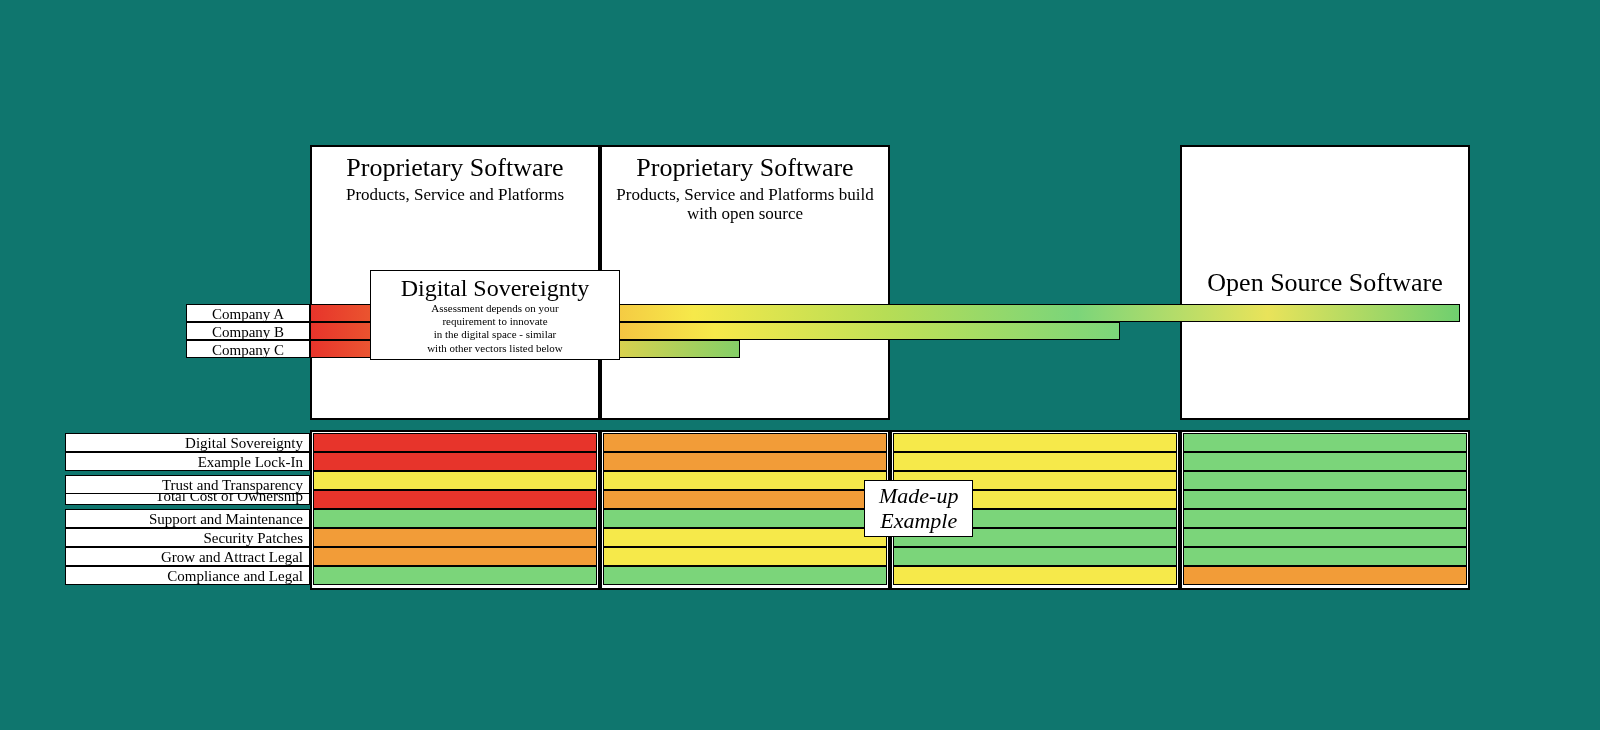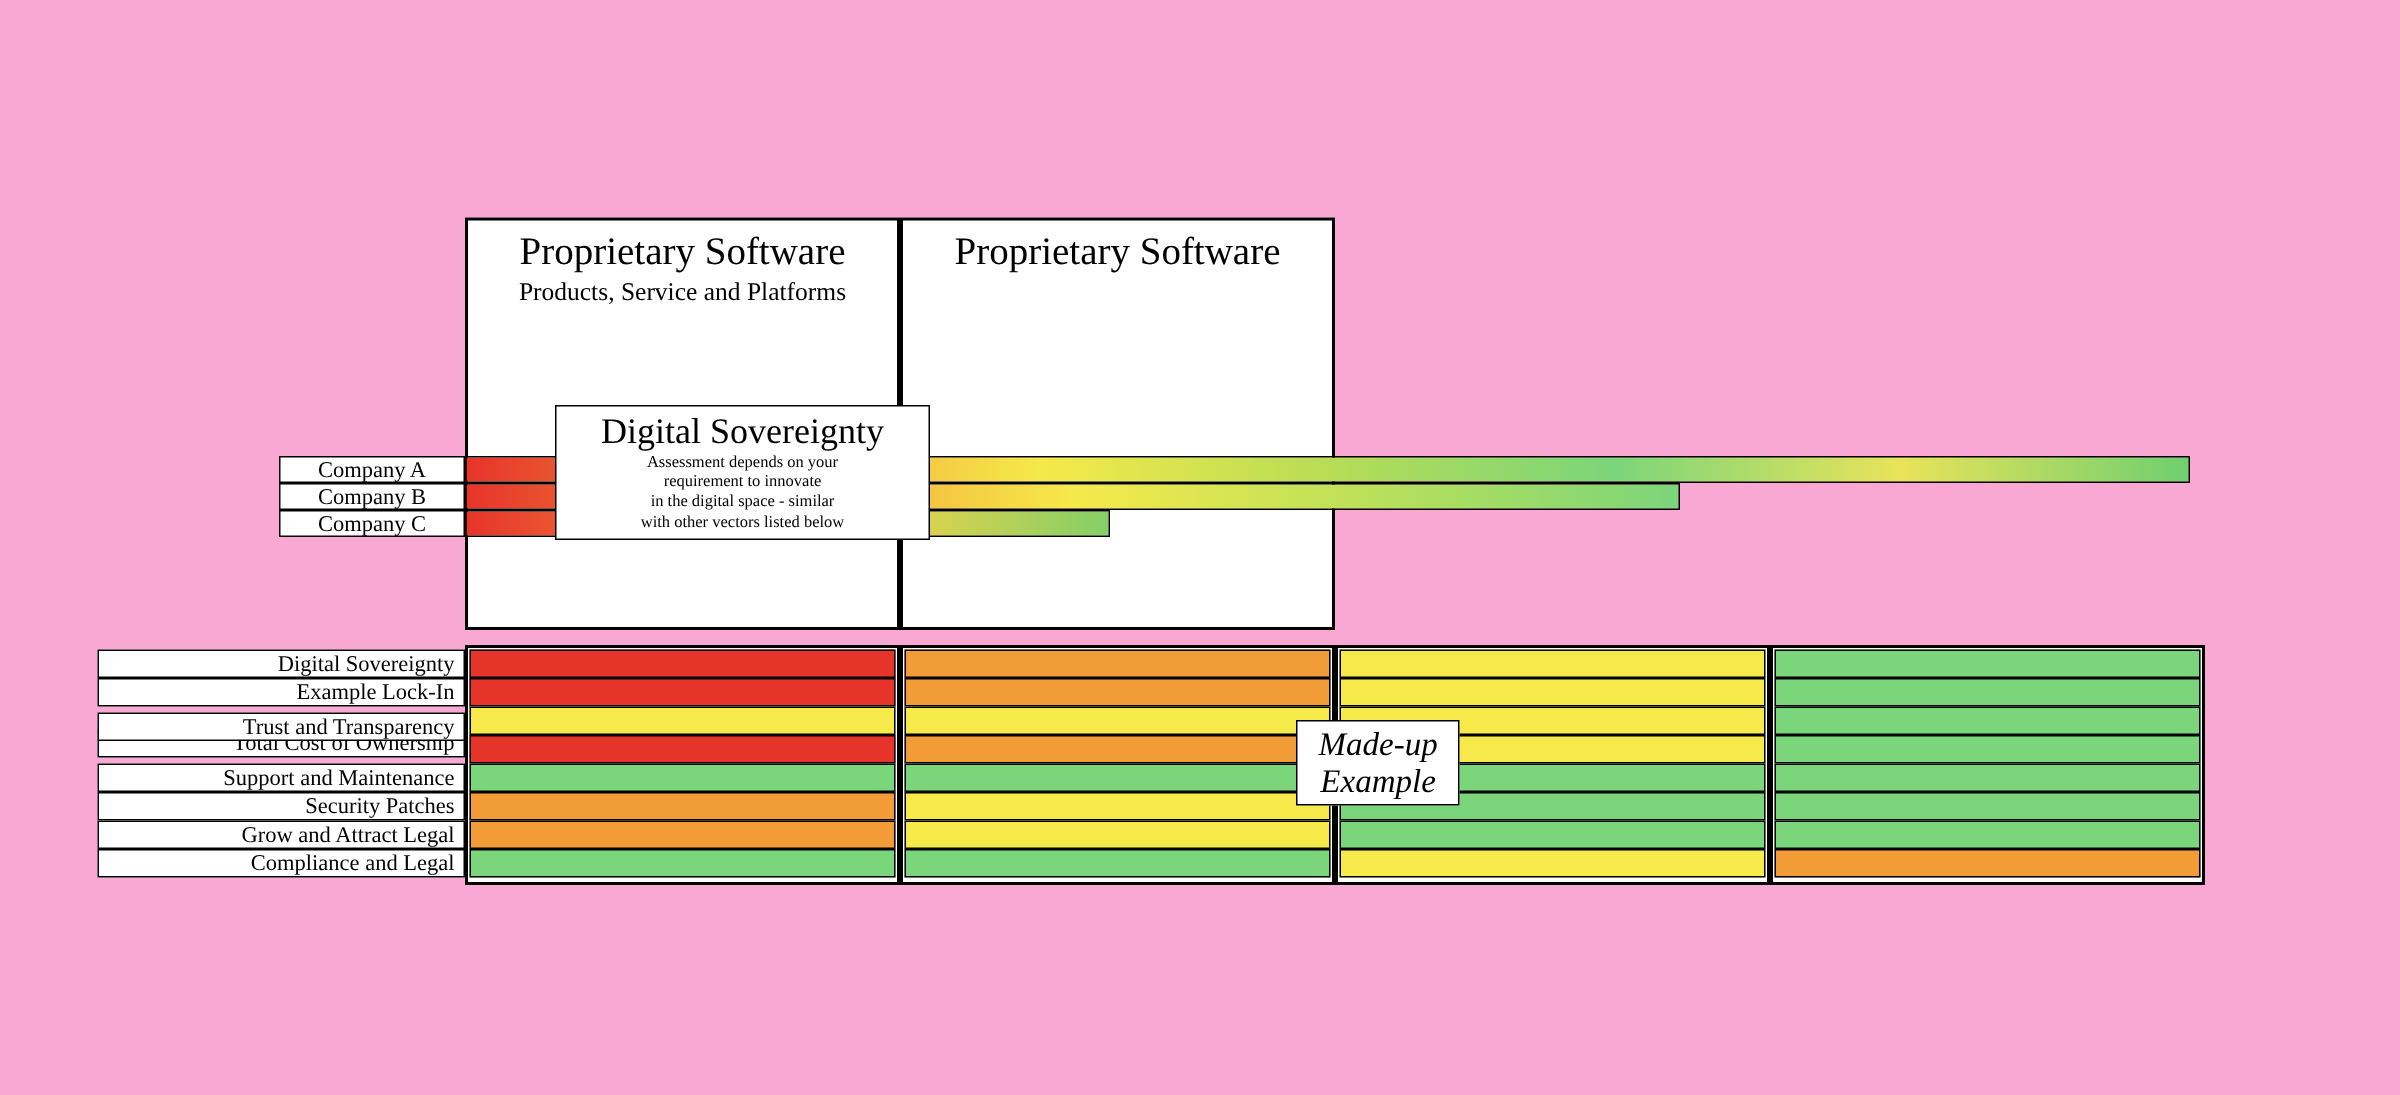--- a/index.html
+++ b/index.html
@@ -1,16 +1,16 @@
 <!DOCTYPE html>
 <html><head>
 <meta charset="utf-8">
 <style>
   html,body{margin:0;padding:0;background:#000;font-family:Georgia,'Times New Roman',serif}
-  .stage{position:relative;width:1600px;height:730px;background:#f9a8d4}
+  .stage{position:relative;width:1600px;height:730px;background:#0f766e}
   .box{position:absolute;background:#fff;box-sizing:border-box}
   .hdr{border:2px solid #000;text-align:center;display:flex;flex-direction:column;justify-content:flex-start;padding-top:6px}
   .hdr .t1{font-size:26px;line-height:1.15}
   .hdr .t2{font-size:17px;line-height:1.15;margin-top:2px}
   .lbl{position:absolute;background:#fff;border:1px solid #000;font-size:15px;text-align:center;padding:0 6px;line-height:18px;height:18px;box-sizing:border-box}
   .bar{position:absolute;height:18px;border:1px solid #000;box-sizing:border-box}
   .vlbl{position:absolute;background:#fff;border:1px solid #000;font-size:15px;text-align:right;padding:0 6px;line-height:19px;height:19px;box-sizing:border-box}
   .cell{position:absolute;height:19px;border:1px solid #000;box-sizing:border-box}
   .red{background:#e7342b}
   .orn{background:#f29c38}
@@ -25,20 +25,24 @@
 <body>
 
 <div class="stage">
 
   <div class="box hdr" style="left:310px;top:145px;width:290px;height:275px">
     <div class="t1">Proprietary Software</div>
     <div class="t2">Products, Service and Platforms</div>
   </div>
   <div class="box hdr" style="left:600px;top:145px;width:290px;height:275px">
     <div class="t1">Proprietary Software</div>
+    <div class="t2">Products, Service and Platforms build with open source</div>
+  </div>
+  <div class="box hdr" style="left:1180px;top:145px;width:290px;height:275px;justify-content:center;padding-top:0">
+    <div class="t1">Open Source Software</div>
   </div>
 
   <div class="lbl" style="left:186px;top:304px;width:124px">Company A</div>
   <div class="lbl" style="left:186px;top:322px;width:124px">Company B</div>
   <div class="lbl" style="left:186px;top:340px;width:124px">Company C</div>
 
   <div id="barA" class="bar" style="left: 310px; top: 304px; width: 1150px; background: linear-gradient(to right, rgb(231, 52, 43), rgb(242, 156, 56), rgb(246, 233, 74), rgb(183, 221, 85), rgb(123, 213, 122), rgb(233, 227, 90), rgb(111, 207, 111));"></div>
   <div id="barB" class="bar" style="left: 310px; top: 322px; width: 810px; background: linear-gradient(to right, rgb(231, 52, 43), rgb(242, 156, 56), rgb(246, 233, 74), rgb(185, 224, 90), rgb(123, 213, 122));"></div>
   <div id="barC" class="bar" style="left: 310px; top: 340px; width: 430px; background: linear-gradient(to right, rgb(231, 52, 43), rgb(240, 131, 58), rgb(233, 210, 74), rgb(132, 207, 103));"></div>
 

